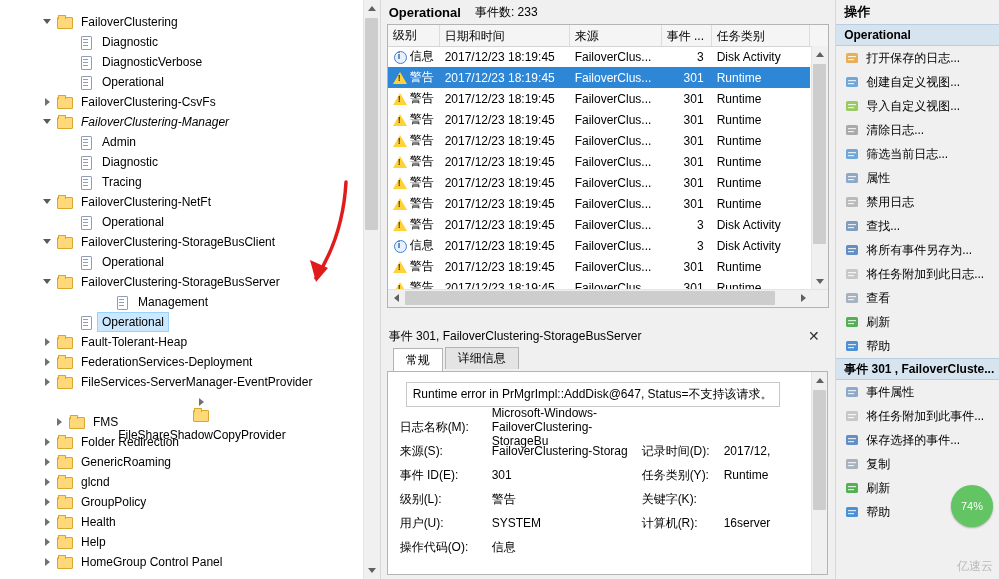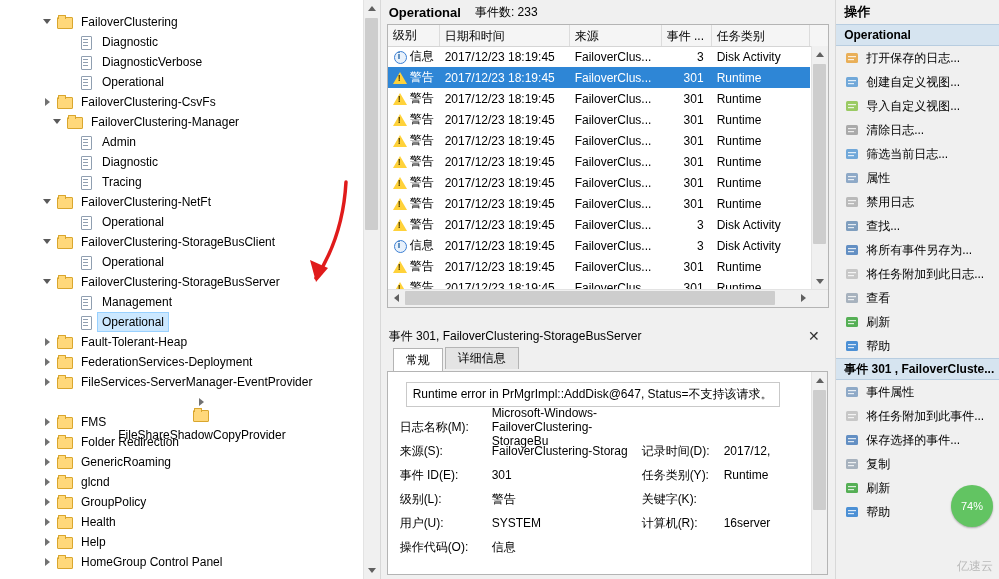--- a/index.html
+++ b/index.html
@@ -504,21 +504,21 @@
         <div class="tree-row" style="padding-left: 62px;">
           <span class="twisty "></span>
           <span class="log-icon"></span>
           <span class="tree-label">Operational</span>
         </div>
         <div class="tree-row" style="padding-left: 40px;">
           <span class="twisty collapsed"></span>
           <span class="folder-icon"></span>
           <span class="tree-label">FailoverClustering-CsvFs</span>
         </div>
-        <div class="tree-row" style="padding-left: 50px;">
+        <div class="tree-row" style="padding-left: 40px; font-style: italic;">
           <span class="twisty expanded"></span>
           <span class="folder-icon"></span>
           <span class="tree-label">FailoverClustering-Manager</span>
         </div>
         <div class="tree-row" style="padding-left: 62px;">
           <span class="twisty "></span>
           <span class="log-icon"></span>
           <span class="tree-label">Admin</span>
         </div>
         <div class="tree-row" style="padding-left: 62px;">
@@ -549,21 +549,21 @@
         <div class="tree-row" style="padding-left: 62px;">
           <span class="twisty "></span>
           <span class="log-icon"></span>
           <span class="tree-label">Operational</span>
         </div>
         <div class="tree-row" style="padding-left: 40px;">
           <span class="twisty expanded"></span>
           <span class="folder-icon"></span>
           <span class="tree-label">FailoverClustering-StorageBusServer</span>
         </div>
-        <div class="tree-row" style="padding-left: 62px;">
+        <div class="tree-row" style="padding-left: 98px;">
           <span class="twisty "></span>
           <span class="log-icon"></span>
           <span class="tree-label">Management</span>
         </div>
         <div class="tree-row selected" style="padding-left: 62px;">
           <span class="twisty "></span>
           <span class="log-icon"></span>
           <span class="tree-label">Operational</span>
         </div>
         <div class="tree-row" style="padding-left: 40px;">
@@ -579,21 +579,21 @@
         <div class="tree-row" style="padding-left: 40px;">
           <span class="twisty collapsed"></span>
           <span class="folder-icon"></span>
           <span class="tree-label">FileServices-ServerManager-EventProvider</span>
         </div>
         <div class="tree-row" style="padding-left: 40px; flex-direction: column;">
           <span class="twisty collapsed"></span>
           <span class="folder-icon"></span>
           <span class="tree-label">FileShareShadowCopyProvider</span>
         </div>
-        <div class="tree-row" style="padding-left: 40px;">
+        <div class="tree-row" style="padding-left: 52px;">
           <span class="twisty collapsed"></span>
           <span class="folder-icon"></span>
           <span class="tree-label">FMS</span>
         </div>
         <div class="tree-row" style="padding-left: 40px;">
           <span class="twisty collapsed"></span>
           <span class="folder-icon"></span>
           <span class="tree-label">Folder Redirection</span>
         </div>
         <div class="tree-row" style="padding-left: 40px;">

